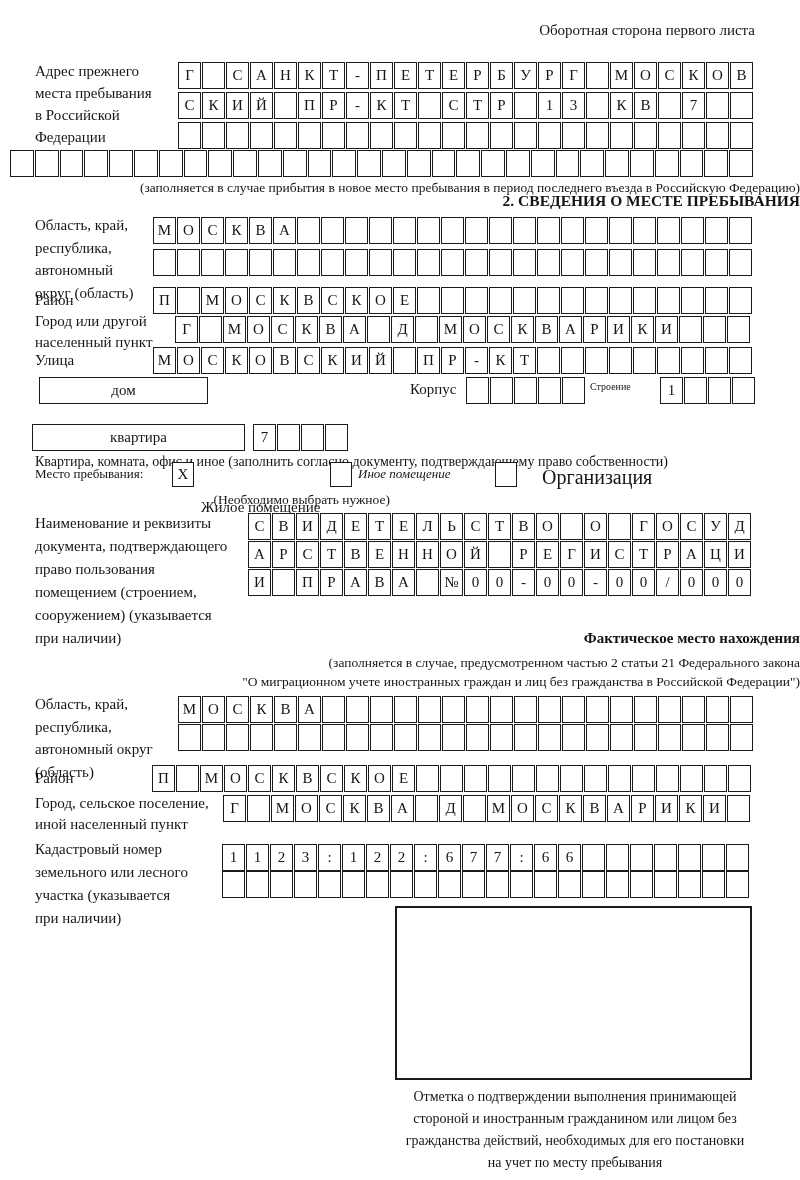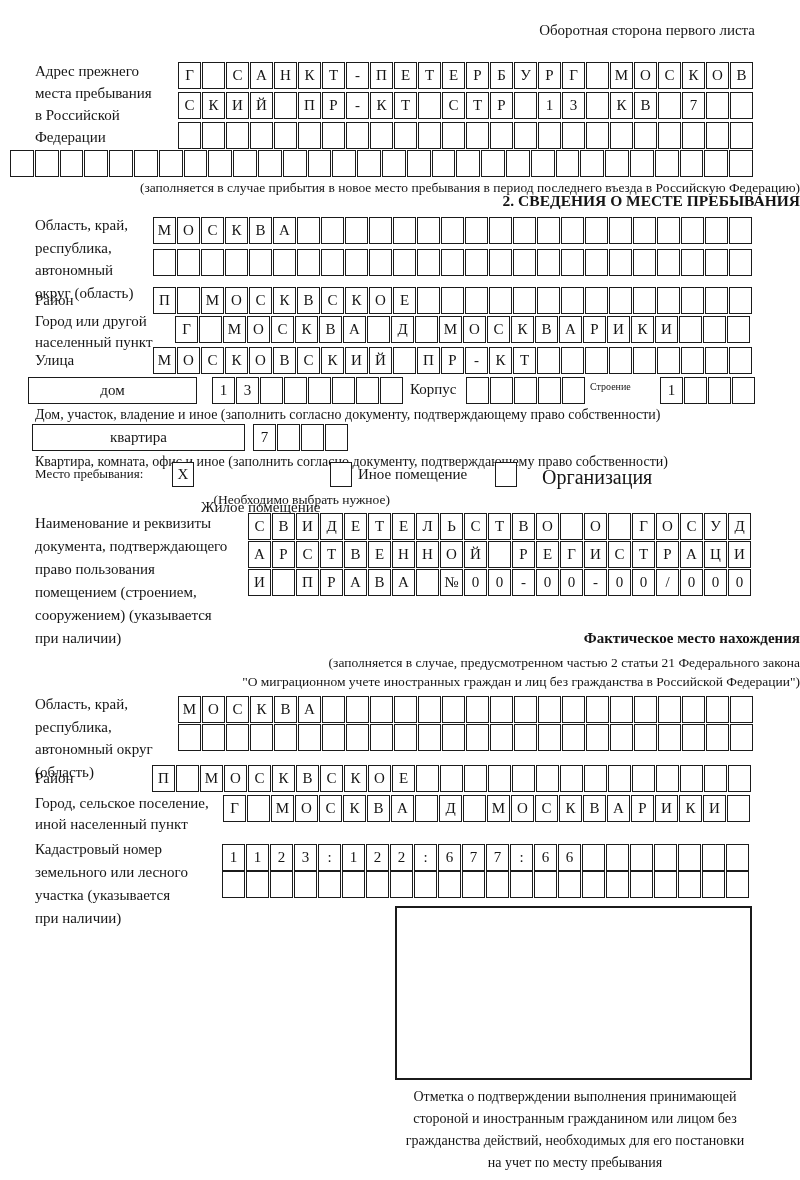--- a/index.html
+++ b/index.html
@@ -58,37 +58,35 @@
   <div class="label" style="left:35px;top:289px;">Район</div>
   <div class="cellrow" style="left:153px;top:287px;"><span class="cell">П</span><span class="cell"></span><span class="cell">М</span><span class="cell">О</span><span class="cell">С</span><span class="cell">К</span><span class="cell">В</span><span class="cell">С</span><span class="cell">К</span><span class="cell">О</span><span class="cell">Е</span><span class="cell"></span><span class="cell"></span><span class="cell"></span><span class="cell"></span><span class="cell"></span><span class="cell"></span><span class="cell"></span><span class="cell"></span><span class="cell"></span><span class="cell"></span><span class="cell"></span><span class="cell"></span><span class="cell"></span><span class="cell"></span></div>
 
   <div class="label" style="left:35px;top:311px;line-height:21px;">Город или другой
 населенный пункт</div>
   <div class="cellrow" style="left:175px;top:316px;"><span class="cell">Г</span><span class="cell"></span><span class="cell">М</span><span class="cell">О</span><span class="cell">С</span><span class="cell">К</span><span class="cell">В</span><span class="cell">А</span><span class="cell"></span><span class="cell">Д</span><span class="cell"></span><span class="cell">М</span><span class="cell">О</span><span class="cell">С</span><span class="cell">К</span><span class="cell">В</span><span class="cell">А</span><span class="cell">Р</span><span class="cell">И</span><span class="cell">К</span><span class="cell">И</span><span class="cell"></span><span class="cell"></span><span class="cell"></span></div>
 
   <div class="label" style="left:35px;top:349px;">Улица</div>
   <div class="cellrow" style="left:153px;top:347px;"><span class="cell">М</span><span class="cell">О</span><span class="cell">С</span><span class="cell">К</span><span class="cell">О</span><span class="cell">В</span><span class="cell">С</span><span class="cell">К</span><span class="cell">И</span><span class="cell">Й</span><span class="cell"></span><span class="cell">П</span><span class="cell">Р</span><span class="cell">-</span><span class="cell">К</span><span class="cell">Т</span><span class="cell"></span><span class="cell"></span><span class="cell"></span><span class="cell"></span><span class="cell"></span><span class="cell"></span><span class="cell"></span><span class="cell"></span><span class="cell"></span></div>
 
-  <div class="namebox" style="left:28px;top:377px;width:169px;">дом</div>
-  <div class="cellrow" style="left:212px;top:377px;"><span class="cell">1</span><span class="cell">3</span><span class="cell"></span><span class="cell"></span><span class="cell"></span><span class="cell"></span><span class="cell"></span><span class="cell"></span></div>
+  <div class="namebox" style="left:39px;top:377px;width:169px;">дом</div>
   <div class="txt" style="left:410px;top:381px;font-size:15px;">Корпус</div>
   <div class="cellrow" style="left:466px;top:377px;"><span class="cell"></span><span class="cell"></span><span class="cell"></span><span class="cell"></span><span class="cell"></span></div>
   <div class="txt" style="left:590px;top:381px;font-size:10px;">Строение</div>
   <div class="cellrow" style="left:660px;top:377px;"><span class="cell">1</span><span class="cell"></span><span class="cell"></span><span class="cell"></span></div>
-  <div class="caption" style="left:35px;top:406px;font-size:14px;">Дом, участок, владение и иное (заполнить согласно документу, подтверждающему право собственности)</div>
 
   <div class="namebox" style="left:32px;top:424px;width:213px;text-align:center;">квартира</div>
   <div class="cellrow" style="left:253px;top:424px;"><span class="cell">7</span><span class="cell"></span><span class="cell"></span><span class="cell"></span></div>
   <div class="caption" style="left:35px;top:453px;font-size:14px;">Квартира, комната, офис и иное (заполнить согласно документу, подтверждающему право собственности)</div>
 
   <div class="txt" style="left:35px;top:466px;font-size:13px;">Место пребывания:</div>
   <div class="checkbox" style="left:172px;top:462px;">X</div>
   <div class="txt" style="left:201px;top:479px;font-size:15px;margin-top:20px;">Жилое помещение</div>
   <div class="checkbox" style="left:330px;top:462px;"></div>
-  <div class="txt" style="left:358px;top:466px;font-size:15px;">Иное помещение</div>
+  <div class="txt" style="left:358px;top:466px;font-size:13px;font-style:italic;">Иное помещение</div>
   <div class="checkbox" style="left:495px;top:462px;"></div>
   <div class="txt" style="left:542px;top:466px;font-size:20px;">Организация</div>
   <div class="caption" style="left:180px;top:491px;width:210px;text-align:right;">(Необходимо выбрать нужное)</div>
 
   <div class="label" style="left:35px;top:512px;line-height:23px;">Наименование и реквизиты
 документа, подтверждающего
 право пользования
 помещением (строением,
 сооружением) (указывается
 при наличии)</div>

